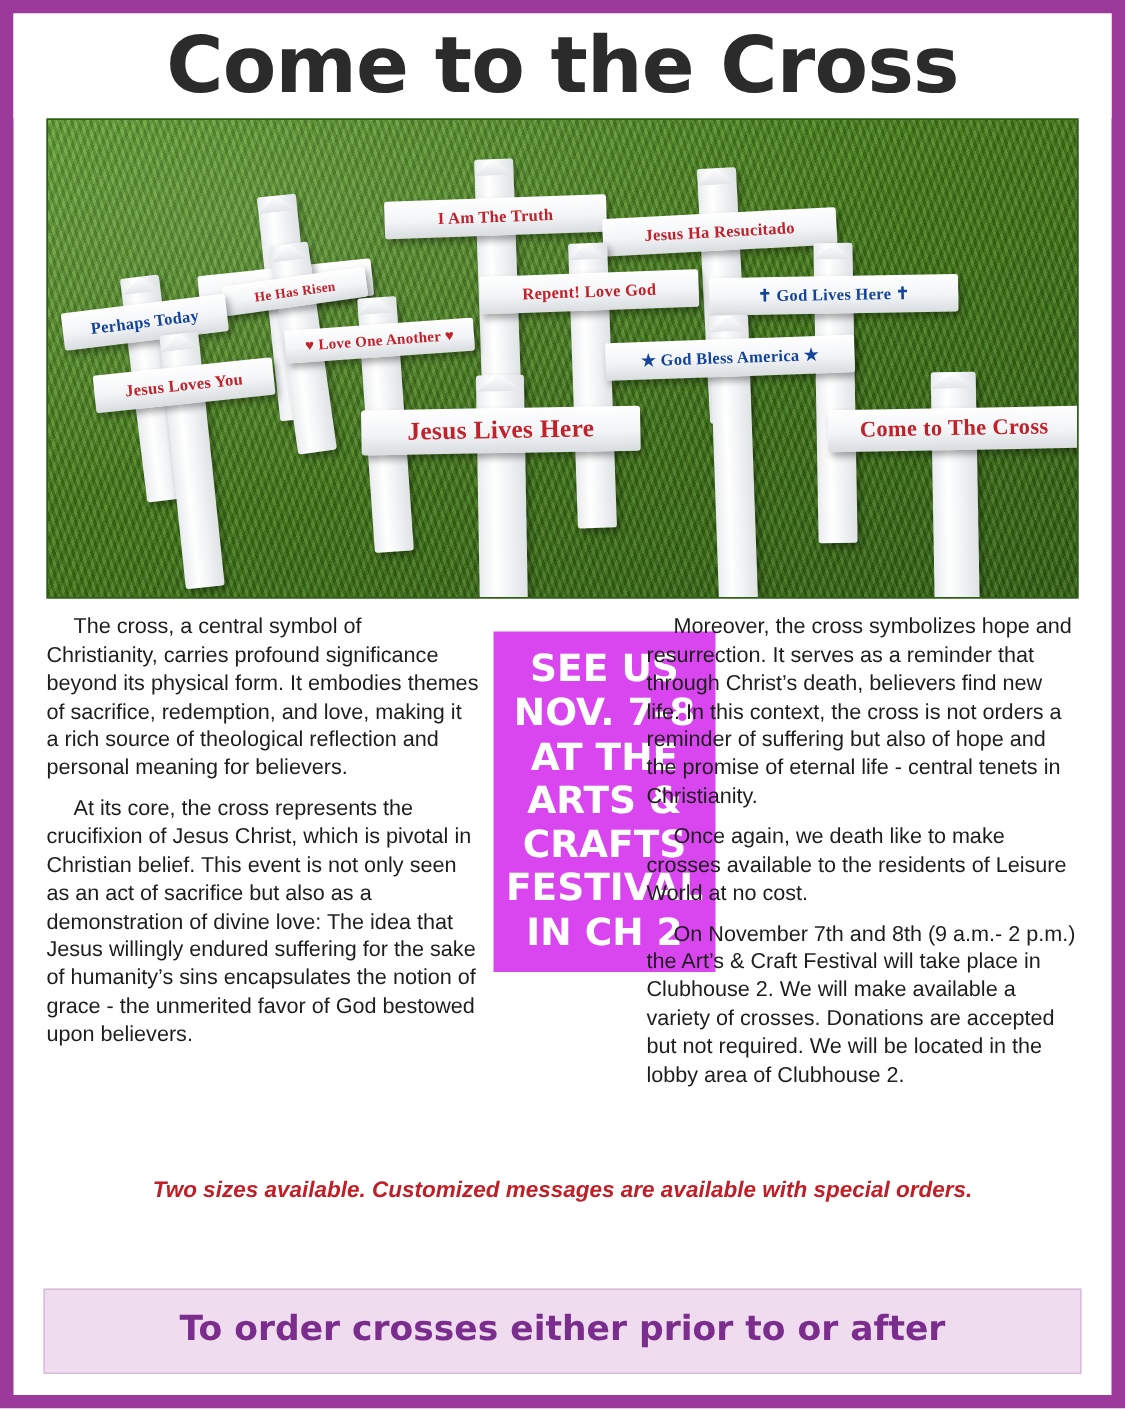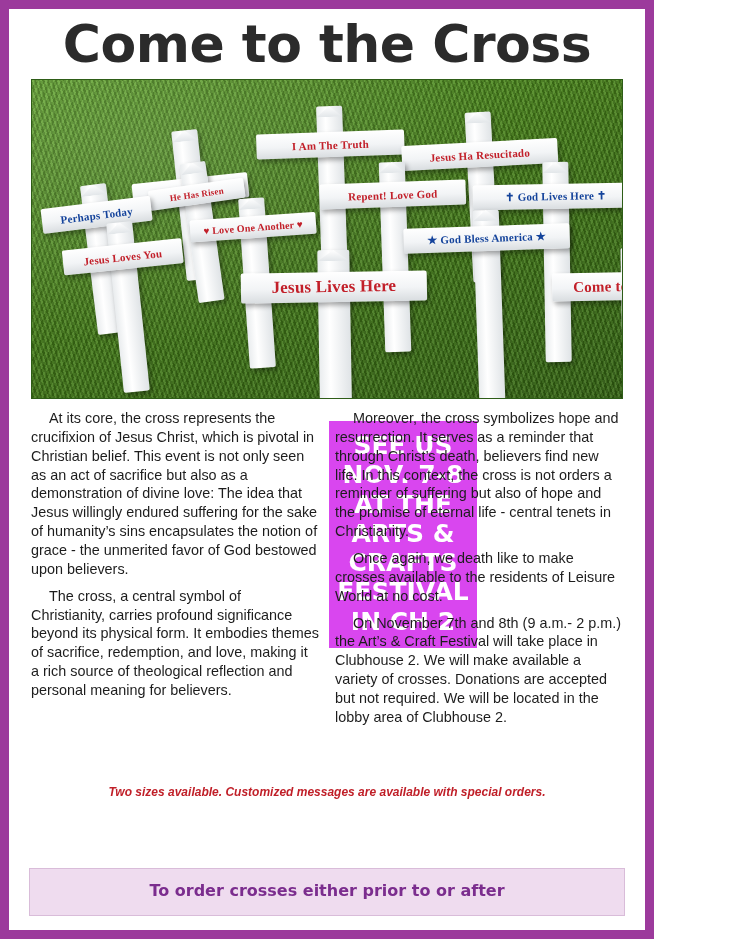--- a/index.html
+++ b/index.html
@@ -8,21 +8,21 @@
     background: #ffffff;
   }
   body {
     width: 750px;
     height: 939px;
     font-family: "Liberation Sans", sans-serif;
     overflow: hidden;
   }
   .flyer {
     position: relative;
-    width: 654px;
+    width: 750px;
     height: 939px;
     box-sizing: border-box;
     border: 9px solid #9c3a9c;
     background: #ffffff;
   }
   
   .title-bar {
     height: 70px;
     display: flex;
     align-items: center;
@@ -137,38 +137,38 @@
     box-sizing: border-box;
   }
   
   .tagline {
     margin-top: 8px;
     text-align: center;
     color: #c01f28;
     font-family: "Liberation Sans", sans-serif;
     font-style: italic;
     font-weight: bold;
-    font-size: 12px;
+    font-size: 15px;
   }
   
   .footer {
     position: absolute;
     left: 20px;
     right: 20px;
     bottom: 14px;
     background: #efdcef;
     border: 1px solid #d9bcd9;
     padding: 12px 10px 14px 10px;
     text-align: center;
   }
   .footer-line {
     font-family: "DejaVu Sans", sans-serif;
     font-weight: bold;
     color: #7b2d8e;
-    font-size: 16px;
+    font-size: 23px;
     line-height: 1.28;
   }
 </style>
 </head>
 <body>
 
 <div class="flyer">
 
   <div class="title-bar">
     <div class="title">Come to the Cross</div>
@@ -257,22 +257,22 @@
     <div class="cross" style="left:520px; top:168px; width:170px; height:180px; transform: rotate(-1deg);">
       <div class="post" style="width:30px;"></div>
       <div class="arm" style="top:24px; width:168px; height:28px;">
         <span class="arm-text red" style="font-size:15px;">Come to The Cross</span>
       </div>
     </div>
   </div>
 
   <div class="body-area">
     <div class="col col-left">
+      <p>The cross, a central symbol of Christianity, carries profound significance beyond its physical form. It embodies themes of sacrifice, redemption, and love, making it a rich source of theological reflection and personal meaning for believers.</p>
       <p>At its core, the cross represents the crucifixion of Jesus Christ, which is pivotal in Christian belief. This event is not only seen as an act of sacrifice but also as a demonstration of divine love: The idea that Jesus willingly endured suffering for the sake of humanity’s sins encapsulates the notion of grace - the unmerited favor of God bestowed upon believers.</p>
-      <p>The cross, a central symbol of Christianity, carries profound significance beyond its physical form. It embodies themes of sacrifice, redemption, and love, making it a rich source of theological reflection and personal meaning for believers.</p>
     </div>
 
     <div class="seeus">SEE US NOV. 7-8 AT THE ARTS &amp; CRAFTS FESTIVAL IN CH 2</div>
 
     <div class="col col-right">
       <p>Moreover, the cross symbolizes hope and resurrection. It serves as a reminder that through Christ’s death, believers find new life. In this context, the cross is not orders a reminder of suffering but also of hope and the promise of eternal life - central tenets in Christianity.</p>
       <p>Once again, we death like to make crosses available to the residents of Leisure World at no cost.</p>
       <p>On November 7th and 8th (9 a.m.- 2 p.m.) the Art’s &amp; Craft Festival will take place in Clubhouse 2. We will make available a variety of crosses. Donations are accepted but not required. We will be located in the lobby area of Clubhouse 2.</p>
     </div>
   </div>

